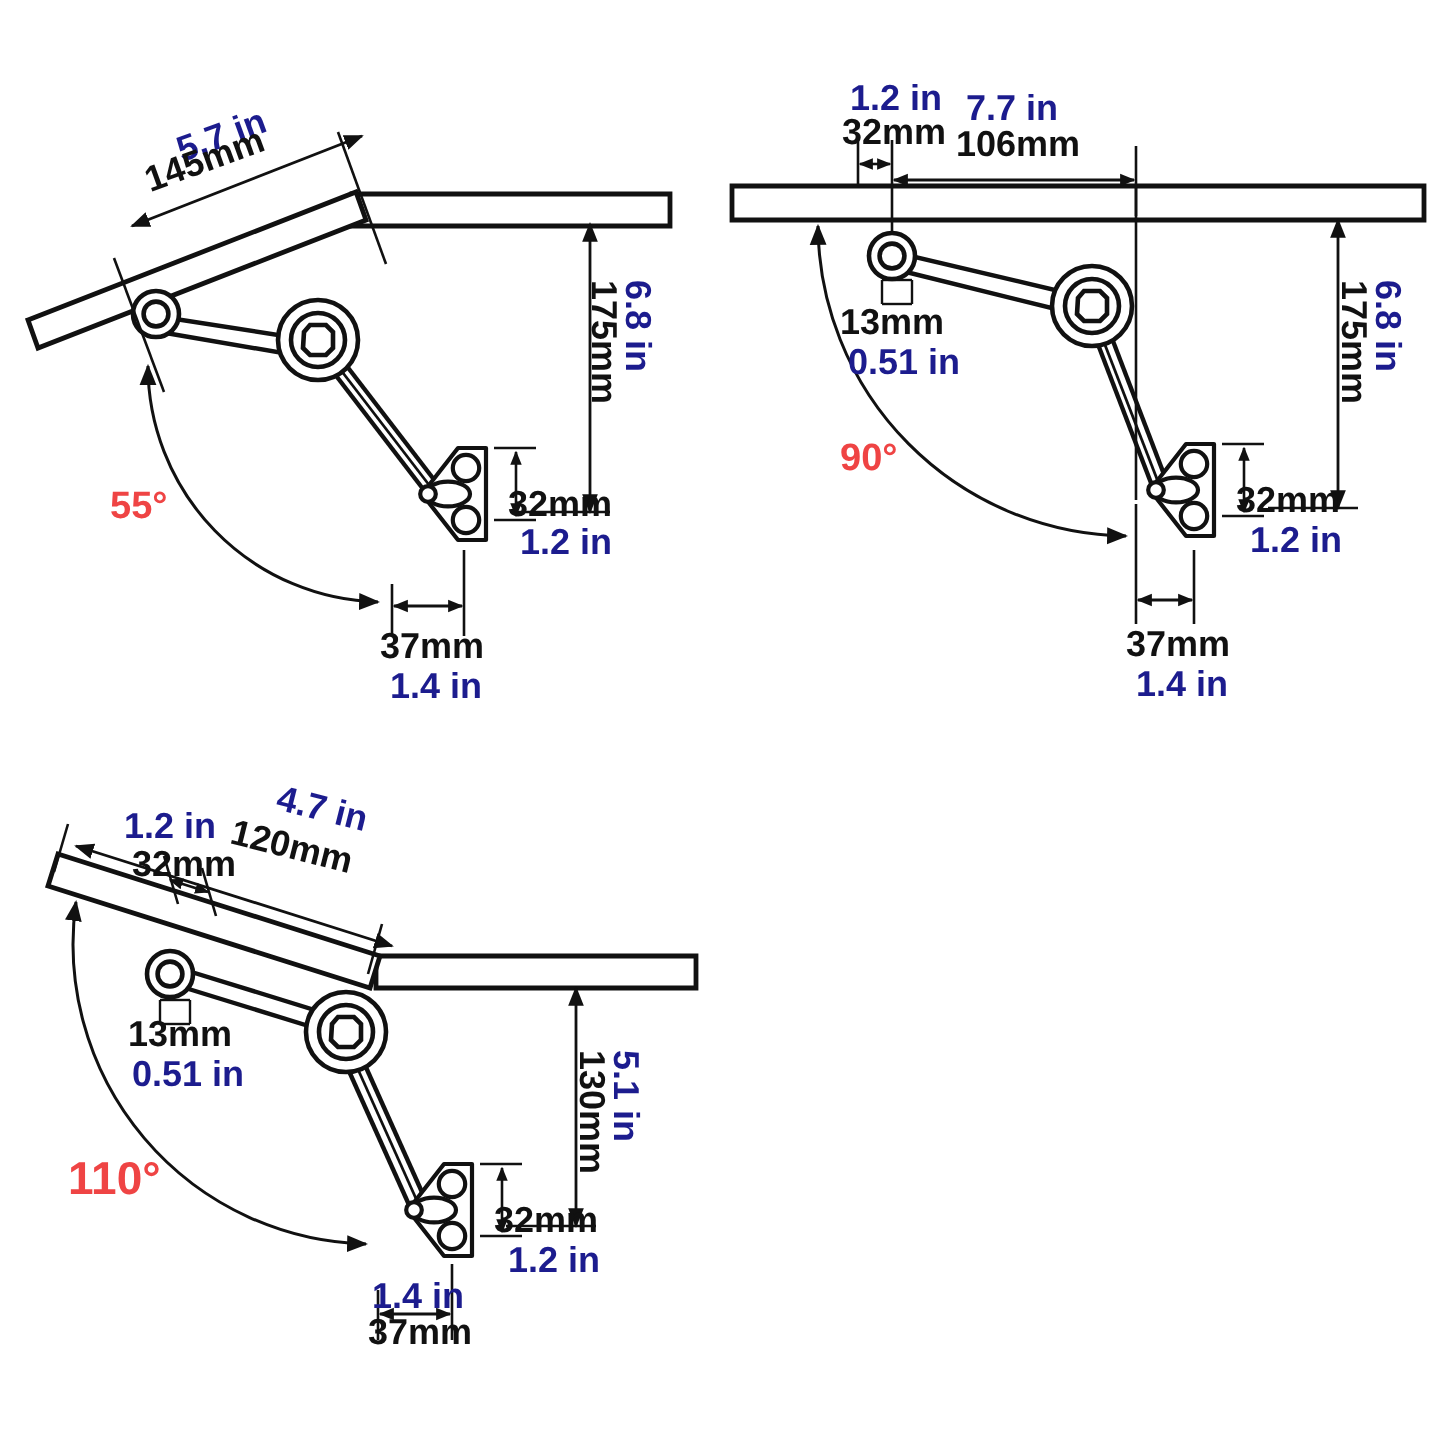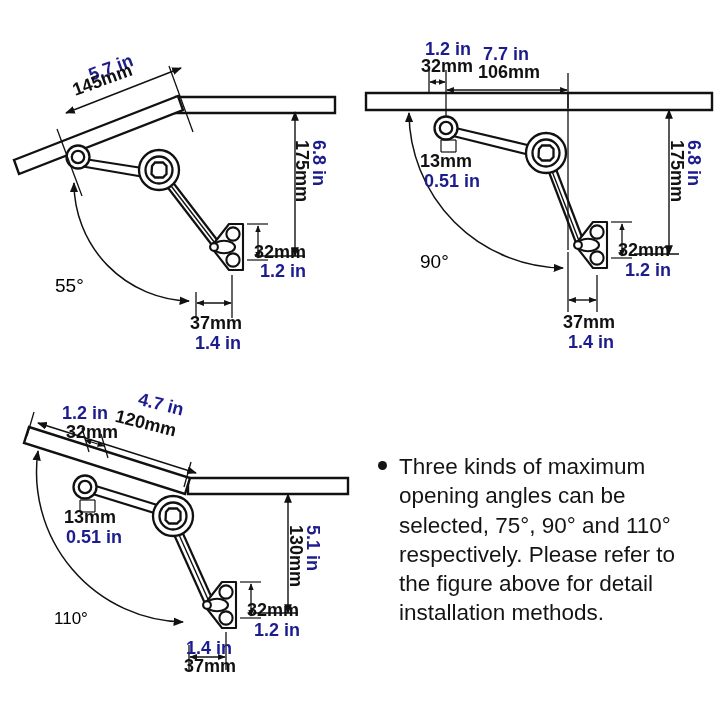--- a/index.html
+++ b/index.html
@@ -7,21 +7,21 @@
     width:720px;height:720px;position:relative;overflow:hidden;
     font-family:"Liberation Sans", sans-serif;
     background:#ffffff;
   }
   #sheet{position:absolute;left:0;top:0;width:720px;height:720px;}
   svg.diagram{position:absolute;left:0;top:0;width:720px;height:720px;overflow:visible;}
 
   .lbl{position:absolute;white-space:nowrap;font-weight:bold;line-height:1.0;}
   .mm{color:#111111;font-weight:bold;}
   .inch{color:#1c1c8e;font-weight:bold;}
-  .ang{color:#000000;font-weight:normal;margin-top:32px;}
+  .ang{color:#ef4444;font-weight:bold;}
   .rot90{transform:rotate(90deg);transform-origin:left top;}
 
   #note{
     position:absolute;left:378px;top:452px;width:322px;
     color:#141414;font-size:22.5px;line-height:1.30;font-weight:400;
   }
   #note .bullet{position:absolute;left:0px;top:9px;width:9px;height:9px;border-radius:50%;background:#141414;}
   #note .body{display:block;padding-left:21px;text-indent:0;}
 </style>
 </head>
@@ -269,20 +269,16 @@
 
   <div class="lbl inch rot90" style="left:322px;top:525px;font-size:18px;">5.1 in</div>
   <div class="lbl mm rot90" style="left:305px;top:525px;font-size:18px;">130mm</div>
 
   <div class="lbl mm" style="left:247px;top:601px;font-size:18px;">32mm</div>
   <div class="lbl inch" style="left:254px;top:621px;font-size:18px;">1.2 in</div>
 
   <div class="lbl inch" style="left:186px;top:639px;font-size:18px;">1.4 in</div>
   <div class="lbl mm" style="left:184px;top:657px;font-size:18px;">37mm</div>
 
-  <div class="lbl ang" style="left:54px;top:578px;font-size:17px;">110°</div>
-
-  <div id="note">
-    <span class="bullet"></span>
-    <span class="body">Three kinds of maximum opening angles can be selected, 75°, 90° and 110° respectively. Please refer to the figure above for detail installation methods.</span>
-  </div>
+  <div class="lbl ang" style="left:34px;top:578px;font-size:23px;">110°</div>
+
 
 </div>
 
 </body></html>

